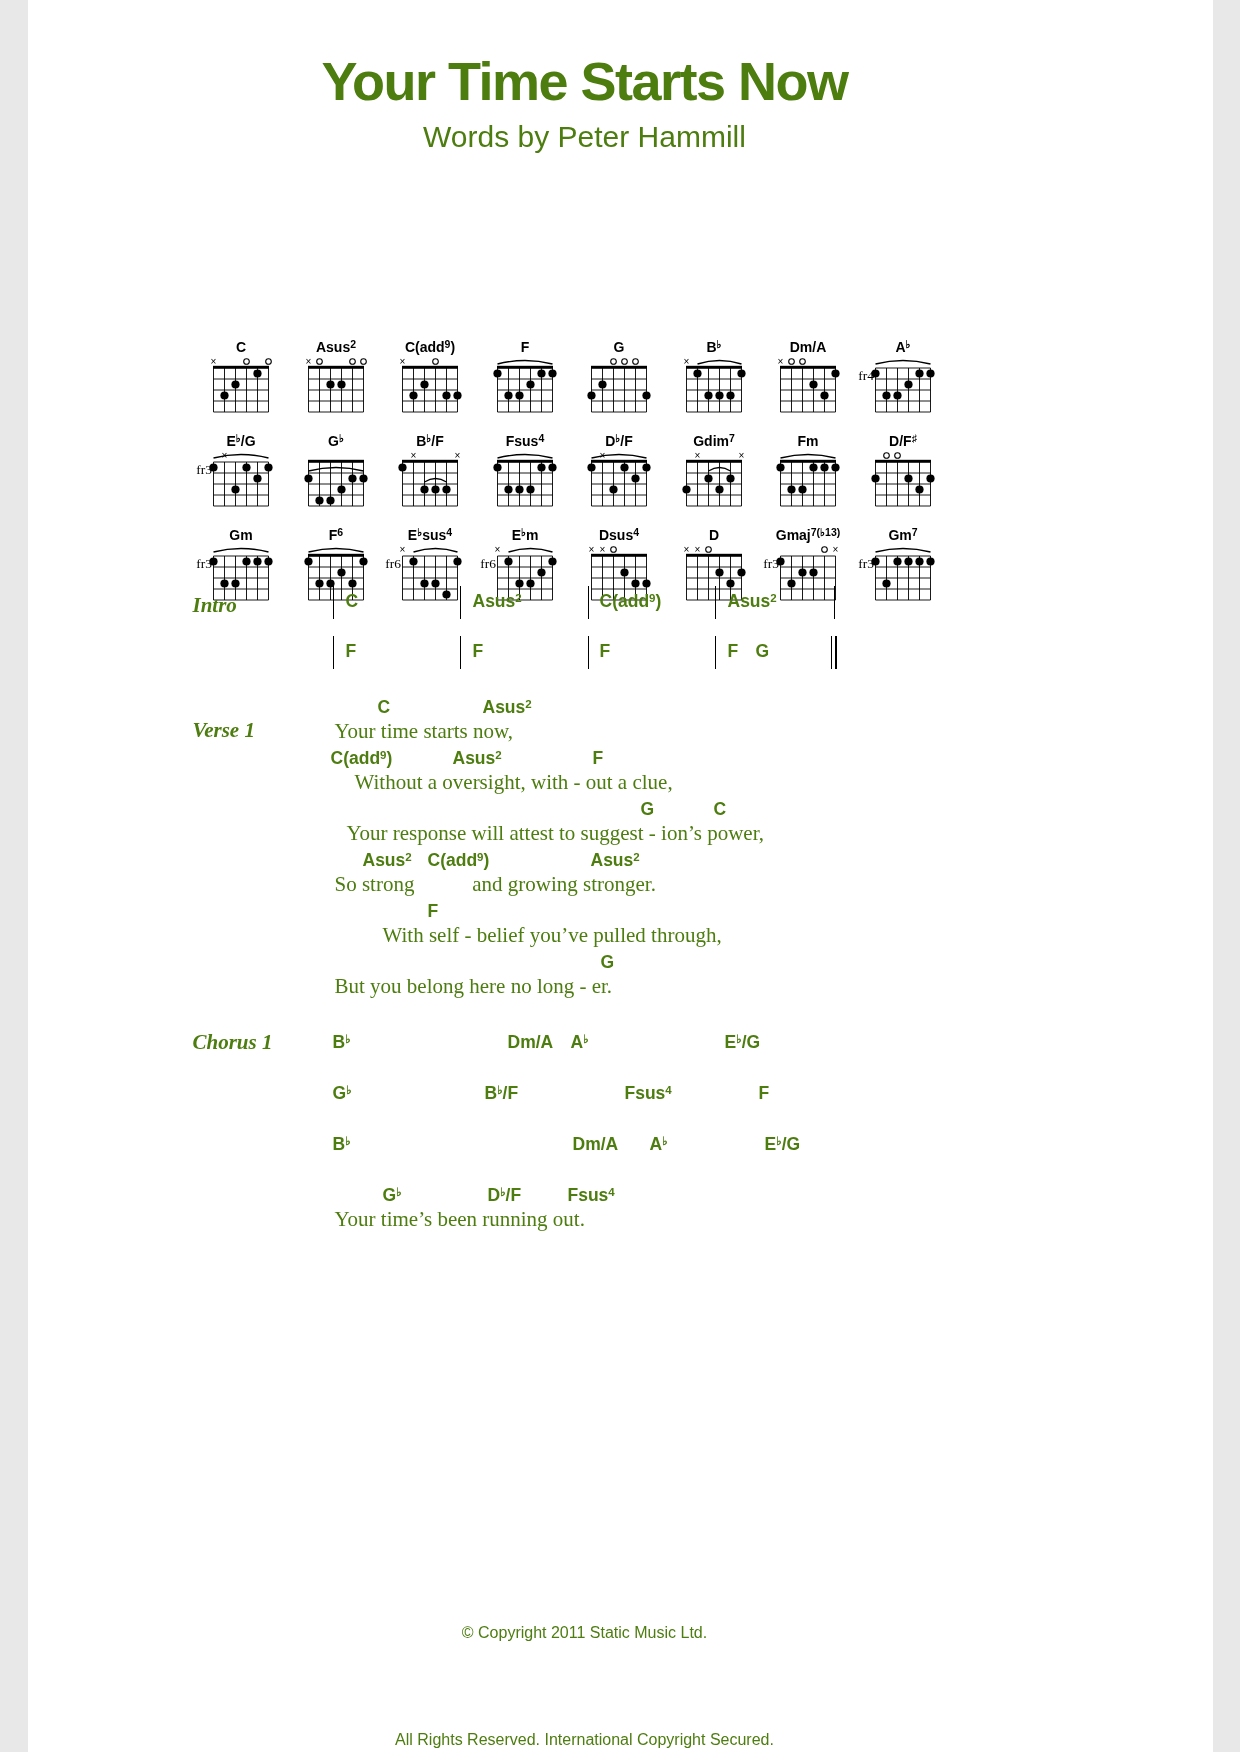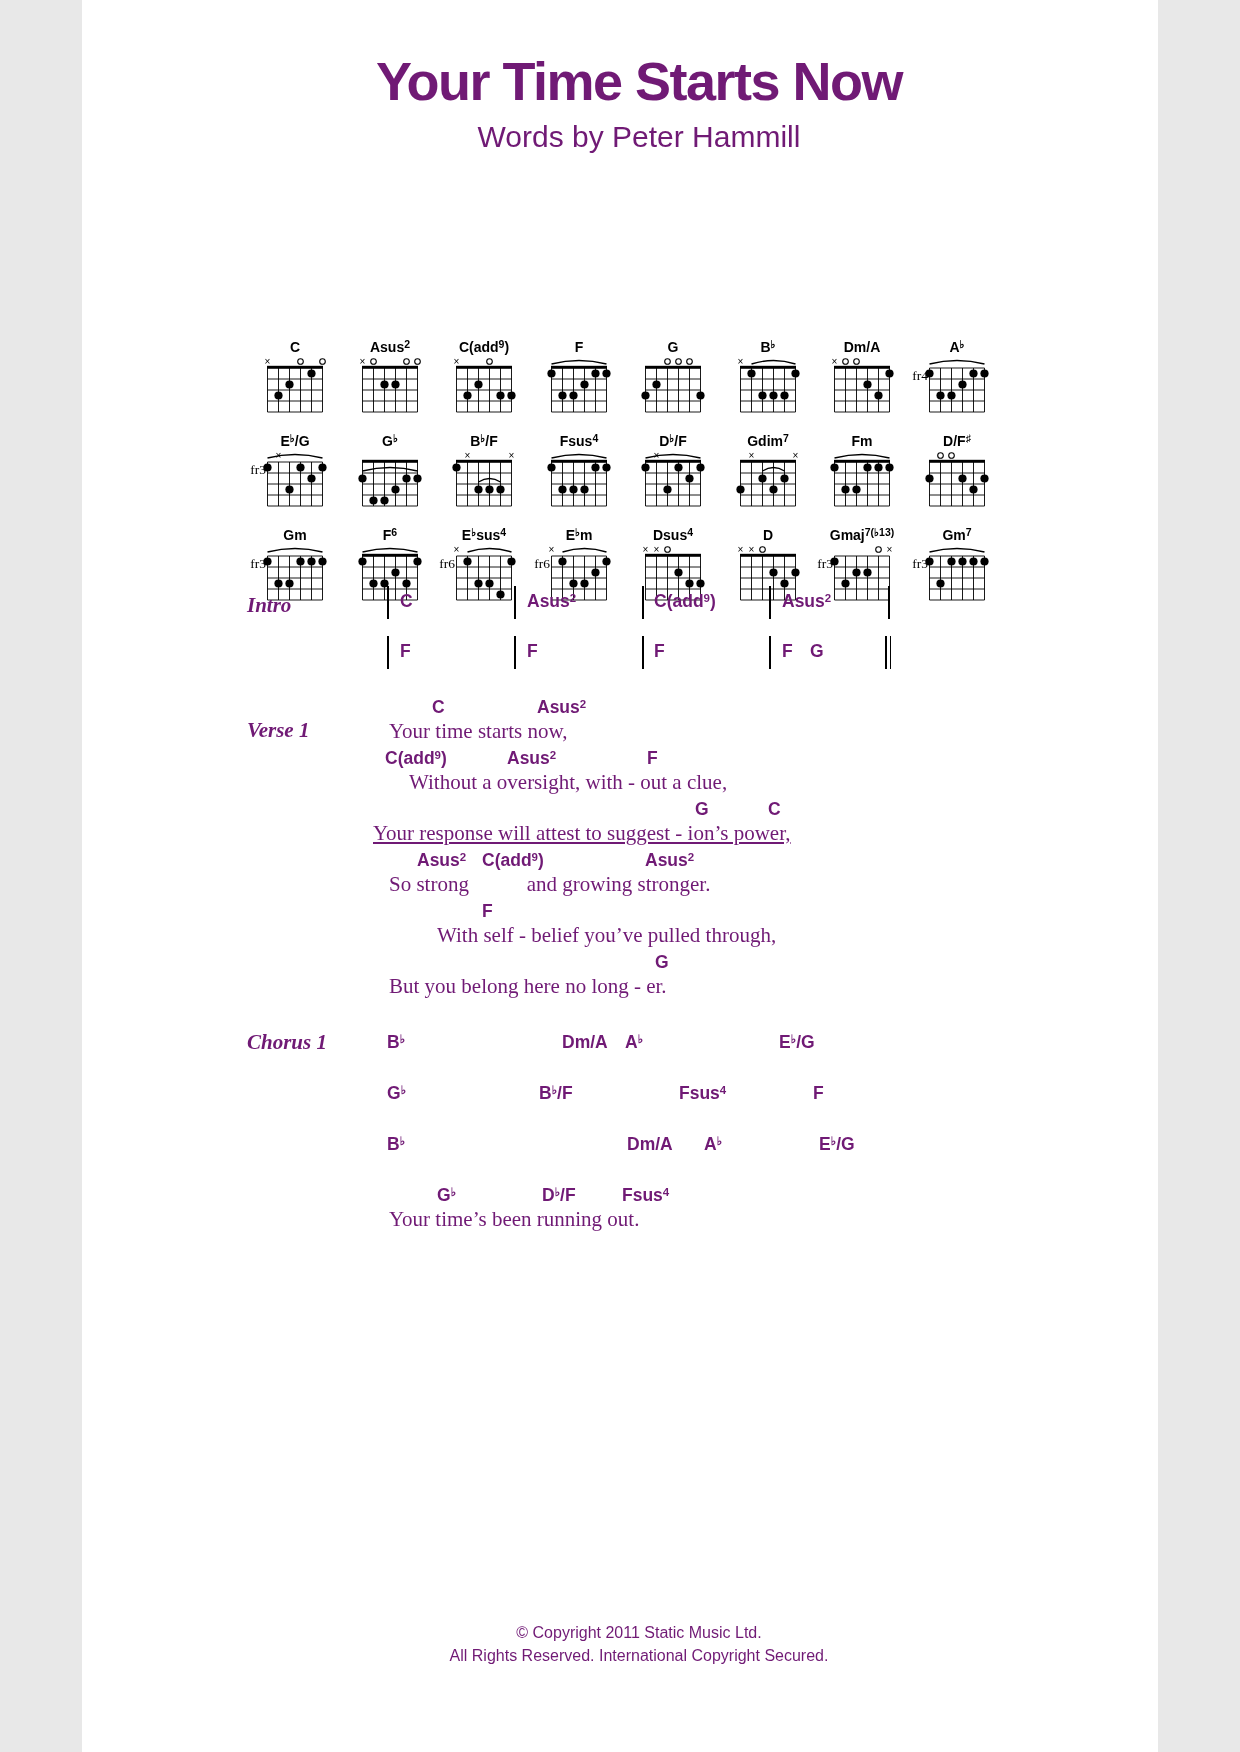--- a/index.html
+++ b/index.html
@@ -1,33 +1,33 @@
 <!DOCTYPE html>
 <html><head>
 <meta charset="utf-8">
 <style>
   html,body{margin:0;padding:0;background:#e8e8e8;}
-  .page{position:relative;width:1076px;height:1752px;margin:0 auto;background:#ffffff;
-        font-family:"Liberation Sans",sans-serif;color:#701a75;overflow:hidden;}
+  .page{position:relative;width:1185px;height:1752px;margin:0 auto;background:#ffffff;
+        font-family:"Liberation Sans",sans-serif;color:#4d7c0f;overflow:hidden;}
   .title{position:absolute;top:50px;left:557px;transform:translateX(-50%);
          font-size:54px;font-weight:bold;letter-spacing:-1.5px;white-space:nowrap;margin:0;}
   .credit{position:absolute;left:557px;transform:translateX(-50%);font-size:30px;white-space:nowrap;}
   #credit-words{top:120px;}
   #credit-music{top:151px;}
   .layer{position:absolute;left:0;top:0;width:100%;height:100%;}
   .chord-cell{position:absolute;}
   .slabel{position:absolute;font-family:"Liberation Serif",serif;font-weight:bold;
           font-style:italic;font-size:21px;white-space:nowrap;}
   .chord{position:absolute;font-weight:bold;font-size:17.5px;white-space:nowrap;font-family:"Liberation Sans",sans-serif;}
   .chord .sup{font-size:11.5px;position:relative;top:-5px;}
   .bar{position:absolute;width:1.7px;height:33px;background:#000;}
   .lyric{position:absolute;font-family:"Liberation Serif",serif;font-size:21px;white-space:pre;}
   .copyright{position:absolute;left:557px;transform:translateX(-50%);font-size:16px;white-space:nowrap;}
   #copy1{top:1624px;}
-  #copy2{top:1647px;}
+  #copy2{top:1731px;}
 </style>
 </head>
 <body>
 
 <div class="page">
   <h1 class="title">Your Time Starts Now</h1>
   <div class="credit" id="credit-words">Words by Peter Hammill</div>
 
   <div class="layer" id="chord-chart">
       <svg width="100" height="84" class="chord-cell" style="position: absolute; left: 163px; top: 338px;">
@@ -625,21 +625,21 @@
       <div class="slabel" style="left: 165px; top: 718px;">Verse 1</div>
       <span class="chord" style="left: 350px; top: 697px;">C</span>
       <span class="chord" style="left: 455px; top: 697px;">Asus<span class="sup">2</span></span>
       <div class="lyric" style="left: 307px; top: 719px;">Your time starts now,</div>
       <span class="chord" style="left: 303px; top: 748px;">C(add<span class="sup">9</span>)</span>
       <span class="chord" style="left: 425px; top: 748px;">Asus<span class="sup">2</span></span>
       <span class="chord" style="left: 565px; top: 748px;">F</span>
       <div class="lyric" style="left: 327px; top: 770px;">Without a oversight, with - out a clue,</div>
       <span class="chord" style="left: 613px; top: 799px;">G</span>
       <span class="chord" style="left: 686px; top: 799px;">C</span>
-      <div class="lyric" style="left: 291px; top: 821px; text-decoration: underline;">Your response will attest to suggest - ion’s power,</div>
+      <div class="lyric" style="left: 319px; top: 821px;">Your response will attest to suggest - ion’s power,</div>
       <span class="chord" style="left: 335px; top: 850px;">Asus<span class="sup">2</span></span>
       <span class="chord" style="left: 400px; top: 850px;">C(add<span class="sup">9</span>)</span>
       <span class="chord" style="left: 563px; top: 850px;">Asus<span class="sup">2</span></span>
       <div class="lyric" style="left: 307px; top: 872px;">So strong           and growing stronger.</div>
       <span class="chord" style="left: 400px; top: 901px;">F</span>
       <div class="lyric" style="left: 307px; top: 923px; margin-left: 48px;">With self - belief you’ve pulled through,</div>
       <span class="chord" style="left: 573px; top: 952px;">G</span>
       <div class="lyric" style="left: 307px; top: 974px;">But you belong here no long - er.</div>
       <div class="slabel" style="left: 165px; top: 1030px;">Chorus 1</div>
       <span class="chord" style="left: 305px; top: 1032px;">B<span class="sup">♭</span></span>

